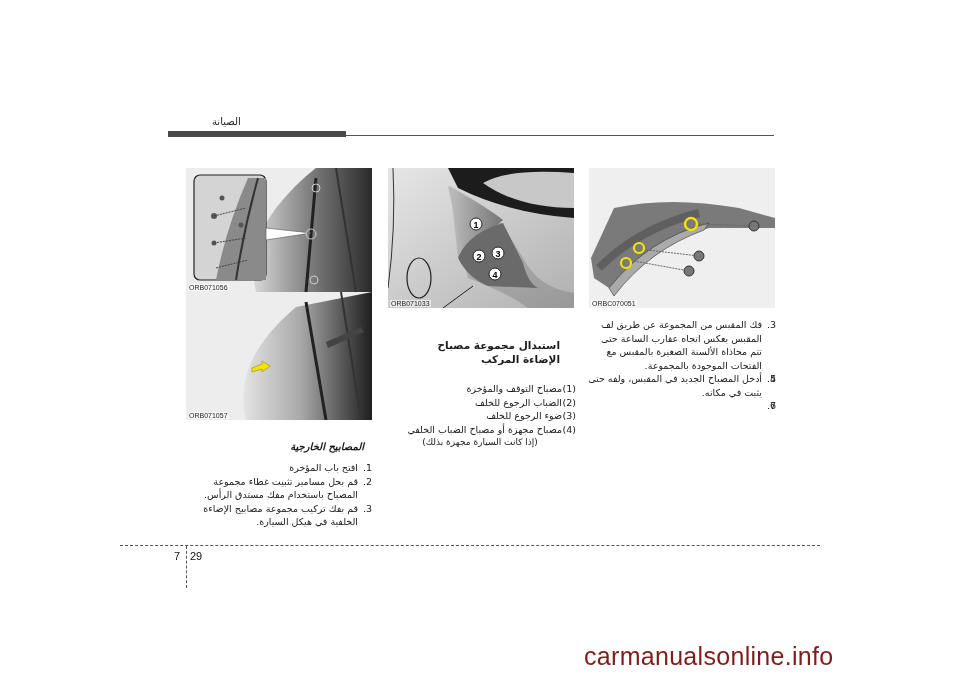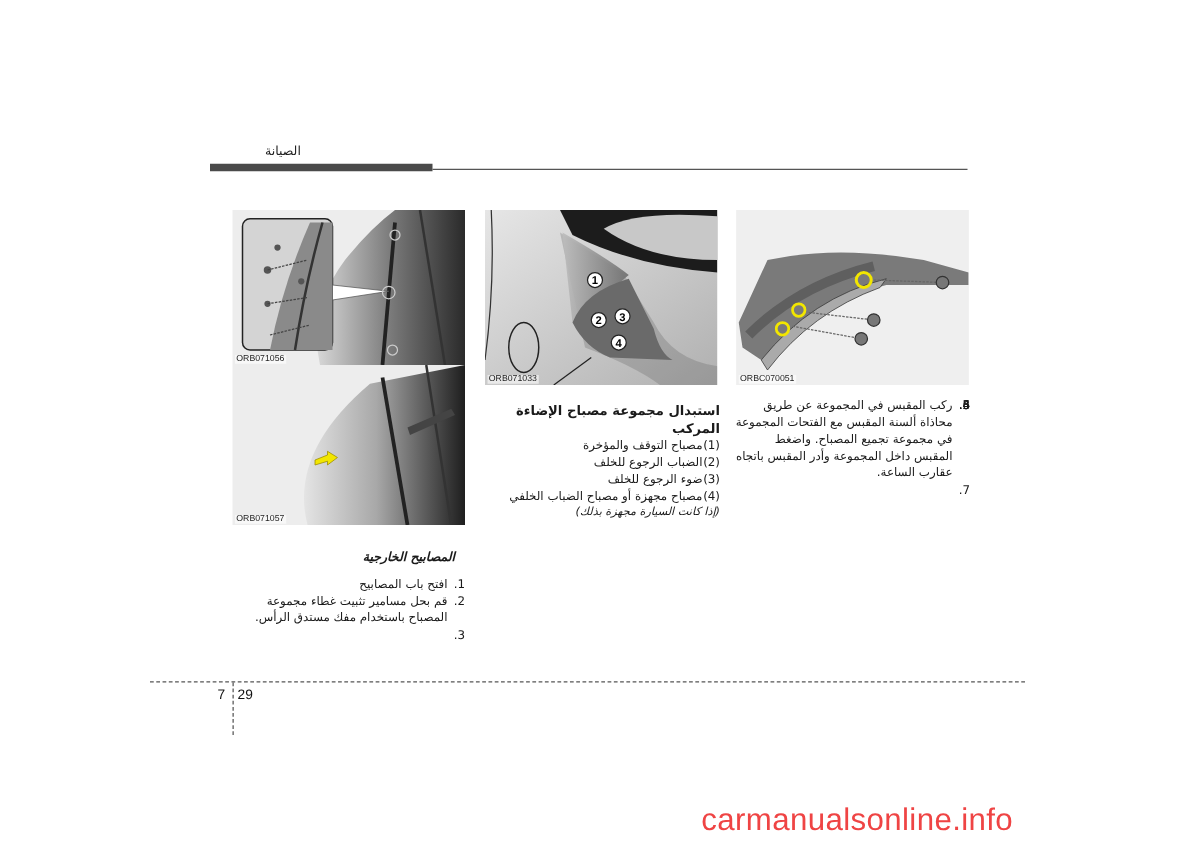--- a/index.html
+++ b/index.html
@@ -6,30 +6,30 @@
   body { width:960px; height:678px; background:#ffffff; position:relative; overflow:hidden;
          font-family:"DejaVu Sans", sans-serif; color:#1a1a1a; }
   .header-title { position:absolute; left:212px; top:116px; font-size:10px; color:#222; direction:rtl; }
   .header-bar-dark { position:absolute; left:168px; top:131px; width:178px; height:6px; background:#4a4a4a; }
   .header-bar-line { position:absolute; left:346px; top:135px; width:428px; height:1px; background:#555; }
   .fig { position:absolute; background:#efefef; overflow:hidden; }
   .fig svg { position:absolute; left:0; top:0; }
   .fig-code { position:absolute; left:2px; bottom:1px; font-size:7px; color:#222;
               font-family:"Liberation Sans", sans-serif; background:rgba(255,255,255,0.6); padding:0 1px; }
   .col { position:absolute; direction:rtl; text-align:right; font-size:9.5px; line-height:13.5px; }
-  .col h3 { margin:0; font-size:10.5px; font-weight:bold; line-height:14px; }
+  .col h3 { margin:16px; font-size:10.5px; font-weight:bold; line-height:14px; }
   .col h4 { margin:8px; font-size:10px; font-weight:bold; font-style:italic; line-height:13px; }
   .col ol { margin:0; padding:0; list-style:none; }
   .col li { margin:0; padding-right:14px; position:relative; }
   .col li .num { position:absolute; right:0; top:0; }
-  .col .center { text-align:right;font-style:italic; }
+  .col .center { text-align:center; }
   .dash-h { position:absolute; left:120px; top:545px; width:700px; border-top:1px dashed #555; }
   .dash-v { position:absolute; left:186px; top:546px; height:42px; border-left:1px dashed #555; }
   .page-num { position:absolute; top:550px; font-size:11px; font-family:"Liberation Sans", sans-serif; color:#111; }
-  .watermark { position:absolute; left:561px; top:642px; font-size:25px; color:#ef4444;
+  .watermark { position:absolute; left:584px; top:642px; font-size:25px; color:#7f1d1d;
                font-family:"Liberation Sans", sans-serif; letter-spacing:0.3px; }
   .callout { font-family:"Liberation Sans", sans-serif; font-size:9px; font-weight:bold; }
 </style>
 </head>
 <body>
 
 <div class="header-title">الصيانة</div>
 <div class="header-bar-dark"></div>
 <div class="header-bar-line"></div>
 
@@ -133,43 +133,43 @@
     <circle cx="100" cy="103" r="5" fill="#777" stroke="#333"></circle>
     <circle cx="110" cy="88" r="5" fill="#777" stroke="#333"></circle>
     <circle cx="165" cy="58" r="5" fill="#777" stroke="#333"></circle>
   </svg>
   <div class="fig-code">ORBC070051</div>
 </div>
 
 <div class="col" style="left:190px; top:432px; width:182px;">
   <h4>المصابيح الخارجية</h4>
   <ol>
-    <li><span class="num">1.</span><span>افتح باب المصابيح</span></li>
+    <li><span class="num">1.</span><span>افتح باب المؤخرة</span></li>
     <li><span class="num">2.</span><span>قم بحل مسامير تثبيت غطاء مجموعة المصباح باستخدام مفك مستدق الرأس.</span></li>
-    <li><span class="num">3.</span></li>
+    <li><span class="num">3.</span><span>قم بفك تركيب مجموعة مصابيح الإضاءة الخلفية في هيكل السيارة.</span></li>
   </ol>
 </div>
 
 <div class="col" style="left:384px; top:322px; width:192px;">
   <h3>استبدال مجموعة مصباح الإضاءة المركب</h3>
   <ol>
     <li><span class="num">(1)</span><span>مصباح التوقف والمؤخرة</span></li>
     <li><span class="num">(2)</span><span>الضباب الرجوع للخلف</span></li>
     <li><span class="num">(3)</span><span>ضوء الرجوع للخلف</span></li>
     <li><span class="num">(4)</span><span>مصباح مجهزة أو مصباح الضباب الخلفي</span></li>
   </ol>
   <div class="center" style="font-size:9px;">(إذا كانت السيارة مجهزة بذلك)</div>
 </div>
 
 <div class="col" style="left:588px; top:318px; width:188px;">
   <ol>
-    <li><span class="num">3.</span></li>
+    <li><span class="num">3.</span><span>فك المقبس من المجموعة عن طريق لف المقبس بعكس اتجاه عقارب الساعة حتى تتم محاذاة الألسنة الصغيرة بالمقبس مع الفتحات الموجودة بالمجموعة.</span></li>
     <li><span class="num">4.</span></li>
-    <li><span class="num">5.</span></li>
-    <li><span class="num">6.</span><span>ركب المقبس في المجموعة عن طريق محاذاة ألسنة المقبس مع الفتحات المجموعة في مجموعة تجميع المصباح. واضغط المقبس داخل المجموعة وأدر المقبس باتجاه عقارب الساعة.</span></li>
+    <li><span class="num">5.</span><span>أدخل المصباح الجديد في المقبس، ولفه حتى يثبت في مكانه.</span></li>
+    <li><span class="num">6.</span></li>
     <li><span class="num">7.</span></li>
   </ol>
 </div>
 
 <div class="dash-h"></div>
 <div class="dash-v"></div>
 <div class="page-num" style="left:174px;">7</div>
 <div class="page-num" style="left:190px;">29</div>
 <div class="watermark">carmanualsonline.info</div>
 

